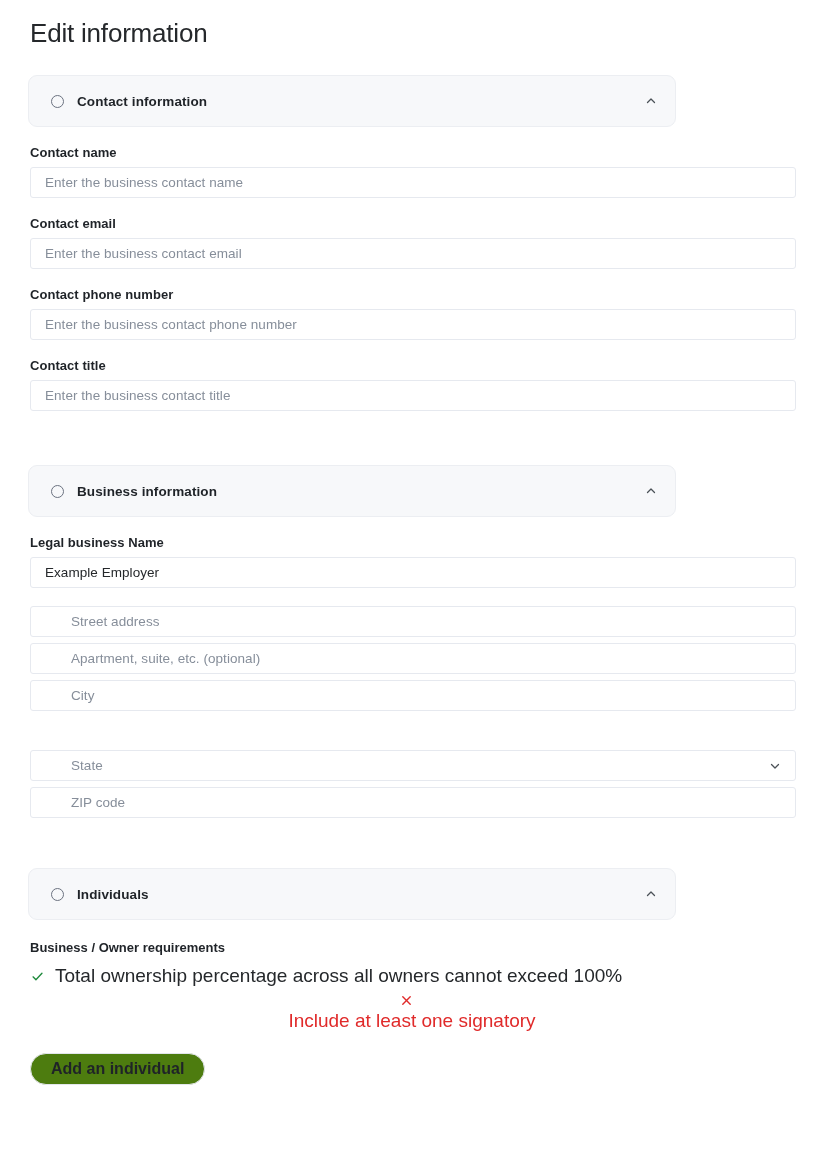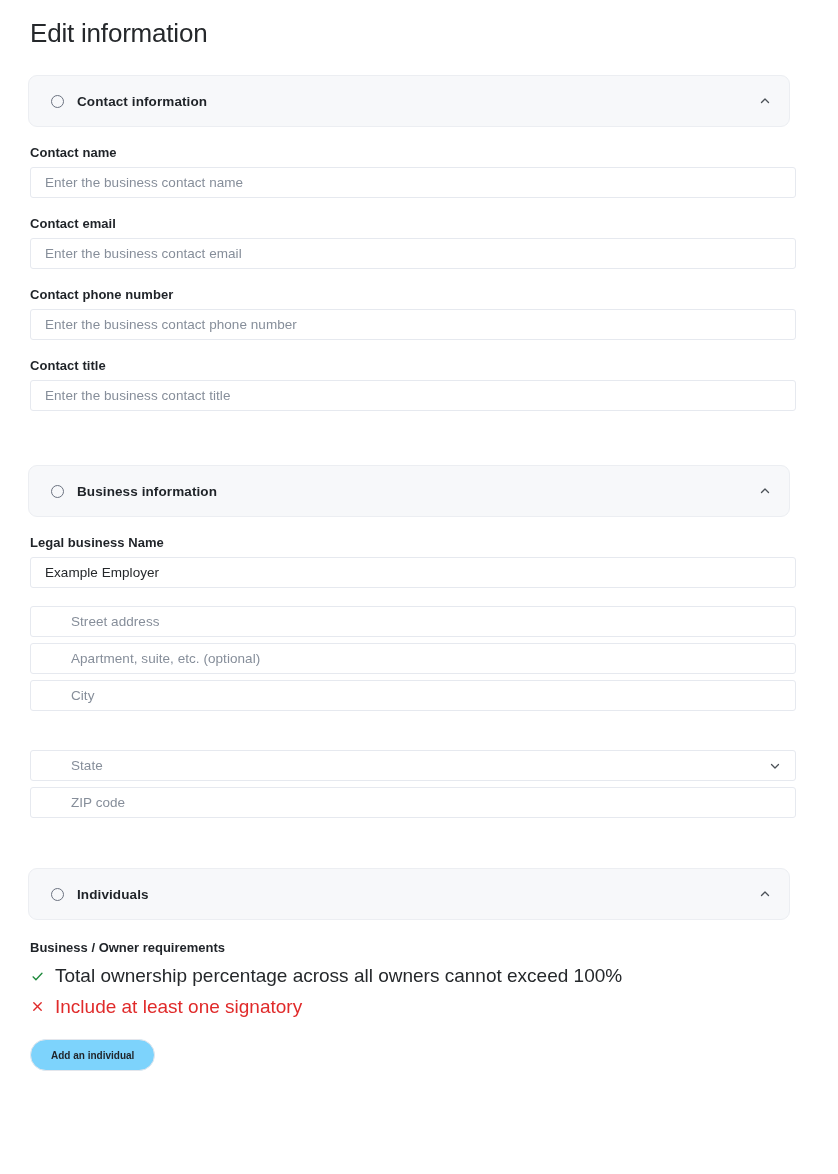--- a/index.html
+++ b/index.html
@@ -23,21 +23,21 @@
     font-size: 26px;
     font-weight: 400;
     letter-spacing: -0.2px;
     color: #25282b;
     margin: 0 0 26px 2px;
     line-height: 1.2;
   }
 
   
   .section-header {
-    width: 762px;
+    width: 648px;
     height: 52px;
     background: #f7f8fa;
     border: 1px solid #eceef2;
     border-radius: 9px;
     display: flex;
     align-items: center;
     padding: 0 18px 0 22px;
     cursor: pointer;
   }
   .section-header .radio-circle {
@@ -118,34 +118,34 @@
   .req-icon {
     width: 14px;
     flex: 0 0 14px;
     margin-right: 11px;
     display: flex;
     align-items: center;
     justify-content: center;
   }
   .req-row.ok { color: #25282b; }
   .req-row.ok .req-icon { color: #1f8a3d; }
-  .req-row.fail { color: #e02a2a; }
+  .req-row.fail { color: #e02a2a; flex-direction: column; }
   .req-row.fail .req-icon { color: #e02a2a; }
 
   .pill-button {
     margin-top: 15px;
     display: inline-flex;
     align-items: center;
     justify-content: center;
     height: 32px;
     padding: 0 20px;
     border: 1px solid #e3e6ec;
     border-radius: 999px;
-    background: #7dd3fc;
-    font-size: 10px;
+    background: #4d7c0f;
+    font-size: 16px;
     font-weight: 700;
     color: #1f2328;
     cursor: pointer;
     font-family: "Liberation Sans", sans-serif;
   }
 </style>
 </head>
 <body>
 
 <div class="page">

